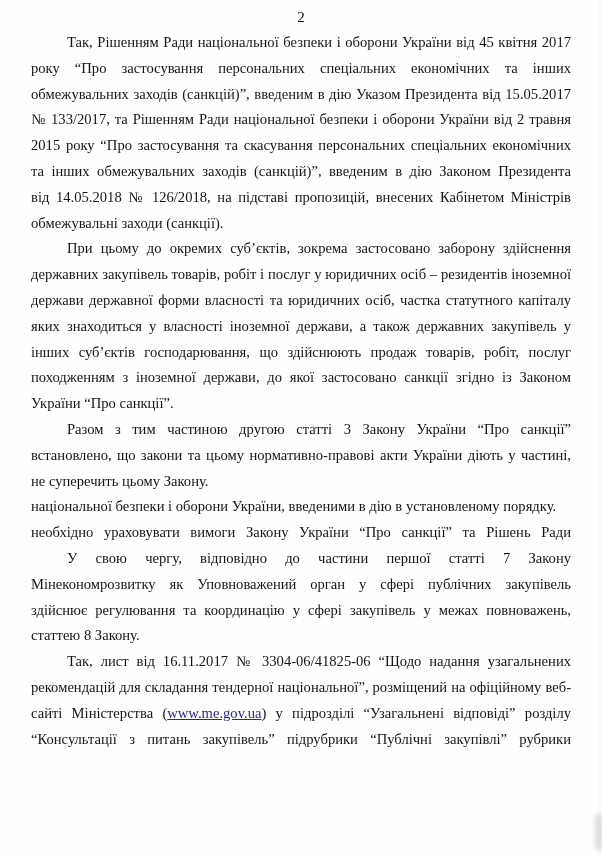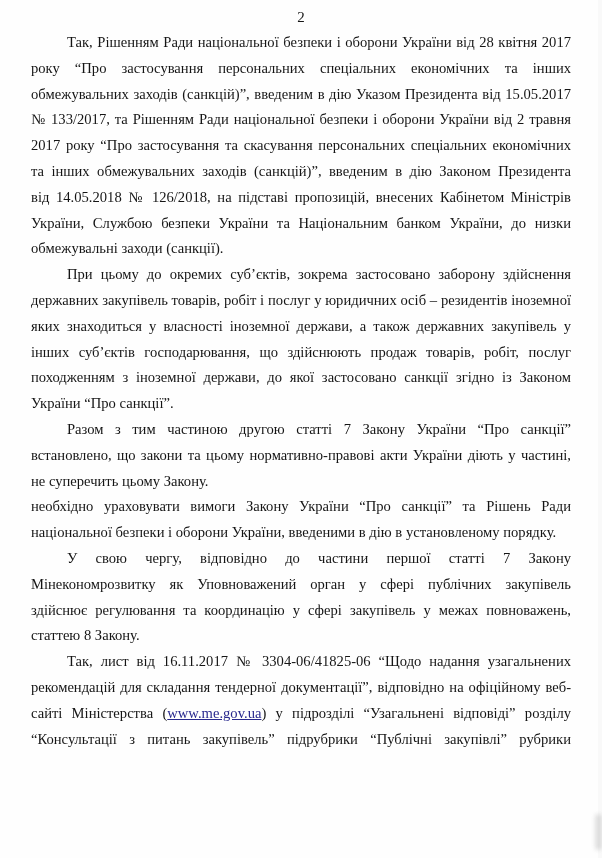--- a/index.html
+++ b/index.html
@@ -62,55 +62,55 @@
     opacity: 0.07;
   }
 </style>
 </head>
 <body>
 
 <div class="page">
   <div class="page-number">2</div>
   <div id="content">
       <div class="para">
-        <div class="line indent">Так, Рішенням Ради національної безпеки і оборони України від 28 квітня 2017</div>
+        <div class="line indent">Так, Рішенням Ради національної безпеки і оборони України від 45 квітня 2017</div>
         <div class="line">року “Про застосування персональних спеціальних економічних та інших</div>
         <div class="line">обмежувальних заходів (санкцій)”, введеним в дію Указом Президента від 15.05.2017</div>
         <div class="line">№ 133/2017, та Рішенням Ради національної безпеки і оборони України від 2 травня</div>
-        <div class="line">2017 року “Про застосування та скасування персональних спеціальних економічних</div>
+        <div class="line">2015 року “Про застосування та скасування персональних спеціальних економічних</div>
         <div class="line">та інших обмежувальних заходів (санкцій)”, введеним в дію Законом Президента</div>
         <div class="line">від 14.05.2018 № 126/2018, на підставі пропозицій, внесених Кабінетом Міністрів</div>
-        <div class="line">України, Службою безпеки України та Національним банком України, до низки</div>
         <div class="line plain-last">обмежувальні заходи (санкції).</div>
       </div>
       <div class="para">
         <div class="line indent">При цьому до окремих суб’єктів, зокрема застосовано заборону здійснення</div>
         <div class="line">державних закупівель товарів, робіт і послуг у юридичних осіб – резидентів іноземної</div>
+        <div class="line">держави державної форми власності та юридичних осіб, частка статутного капіталу</div>
         <div class="line">яких знаходиться у власності іноземної держави, а також державних закупівель у</div>
         <div class="line">інших суб’єктів господарювання, що здійснюють продаж товарів, робіт, послуг</div>
         <div class="line">походженням з іноземної держави, до якої застосовано санкції згідно із Законом</div>
         <div class="line plain-last">України “Про санкції”.</div>
       </div>
       <div class="para">
-        <div class="line indent">Разом з тим частиною другою статті 7 Закону України “Про санкції”</div>
+        <div class="line indent">Разом з тим частиною другою статті 3 Закону України “Про санкції”</div>
         <div class="line">встановлено, що закони та цьому нормативно-правові акти України діють у частині, що</div>
         <div class="line plain-last">не суперечить цьому Закону.</div>
       </div>
       <div class="para">
+        <div class="line plain-last">національної безпеки і оборони України, введеними в дію в установленому порядку.</div>
         <div class="line">необхідно ураховувати вимоги Закону України “Про санкції” та Рішень Ради</div>
-        <div class="line plain-last">національної безпеки і оборони України, введеними в дію в установленому порядку.</div>
       </div>
       <div class="para">
         <div class="line indent">У свою чергу, відповідно до частини першої статті 7 Закону</div>
         <div class="line">Мінекономрозвитку як Уповноважений орган у сфері публічних закупівель</div>
         <div class="line">здійснює регулювання та координацію у сфері закупівель у межах повноважень,</div>
         <div class="line plain-last">статтею 8 Закону.</div>
       </div>
       <div class="para">
         <div class="line indent">Так, лист від 16.11.2017 № 3304-06/41825-06 “Щодо надання узагальнених</div>
-        <div class="line">рекомендацій для складання тендерної документації”, відповідно на офіційному веб-</div>
+        <div class="line">рекомендацій для складання тендерної національної”, розміщений на офіційному веб-</div>
         <div class="line"><span>сайті Міністерства (</span><a class="doc-link" href="#" style="color: rgb(40, 40, 142);">www.me.gov.ua</a><span>) у підрозділі “Узагальнені відповіді” розділу</span></div>
         <div class="line">“Консультації з питань закупівель” підрубрики “Публічні закупівлі” рубрики</div>
       </div>
     </div>
   <div class="edge-shade"></div>
   <div class="edge-smudge"></div>
 </div>
 
 </body></html>

